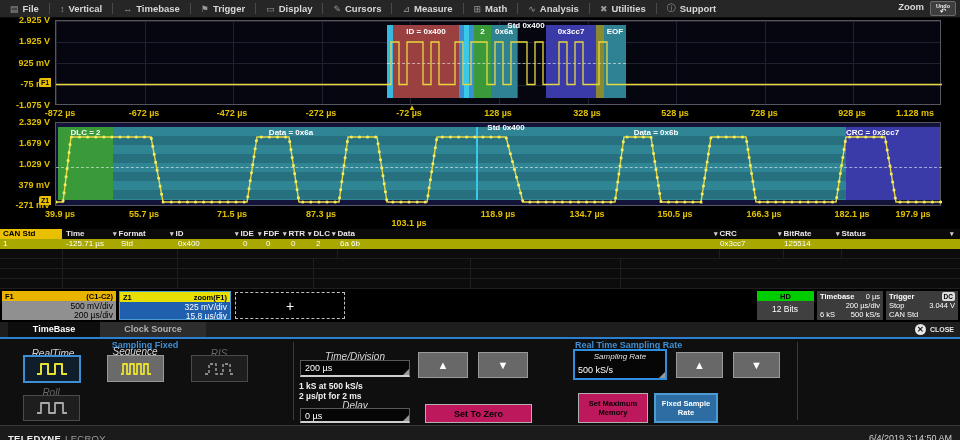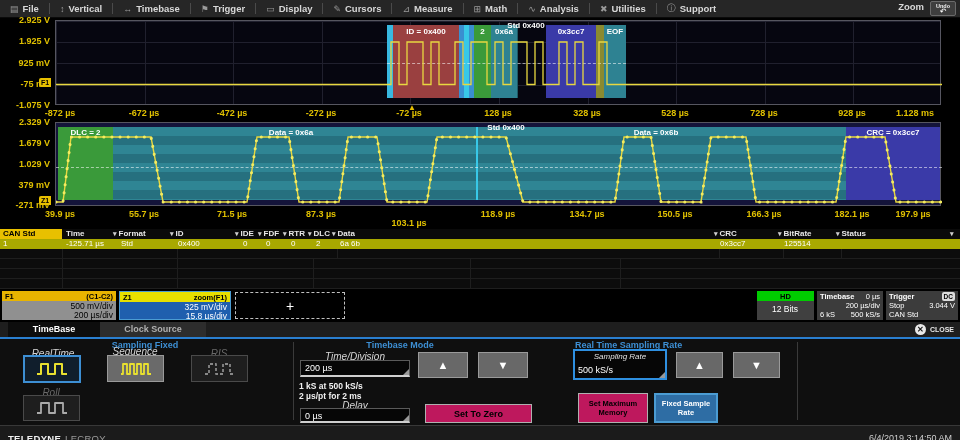--- a/index.html
+++ b/index.html
@@ -210,21 +210,21 @@
 
   <div class="plot" style="top:122px;height:84px;background:#14143a">
     <div class="band" style="left:2px;width:55px;background:#3a9a3a"></div>
     <div class="band" style="left:57px;width:733px;background:repeating-linear-gradient(180deg,#2f8594 0 9px,#26707f 9px 18px)"></div>
     <div class="band" style="left:790px;width:94px;background:#3a3aa8"></div>
     <div class="band" style="left:420px;width:2px;background:#38c8e8"></div>
     <div class="abs" style="left:2px;top:5px;width:55px;text-align:center;color:#fff;font-size:8px;font-weight:bold">DLC = 2</div>
     <div class="abs" style="left:180px;top:5px;width:110px;text-align:center;color:#fff;font-size:8px;font-weight:bold">Data = 0x6a</div>
     <div class="abs" style="left:400px;top:0;width:100px;text-align:center;color:#fff;font-size:8px;font-weight:bold">Std 0x400</div>
     <div class="abs" style="left:545px;top:5px;width:110px;text-align:center;color:#fff;font-size:8px;font-weight:bold">Data = 0x6b</div>
-    <div class="abs" style="left:790px;top:5px;width:94px;text-align:center;color:#fff;font-size:8px;font-weight:bold">CRC = 0x3cc7</div>
+    <div class="abs" style="left:790px;top:5px;width:94px;color:#fff;font-size:8px;font-weight:bold">CRC = 0x3cc7</div>
     <div class="dash" style="left:0;top:44px;width:886px"></div>
     <svg width="886" height="84" style="position:absolute;left:0;top:0">
       <polyline points="0,79 7,79 15,14 95,14 107,79 191,79 201,14 233,14 243,79 283,79 292,14 321,14 331,79 371,79 381,14 450,14 467,79 559,79 568,14 595,14 605,79 645,79 655,14 690,14 700,79 780,79 790,14 829,14 840,79 886,79" fill="none" stroke="#e8d840" stroke-width="1.4"></polyline>
       <polyline points="0,79 7,79 15,14 95,14 107,79 191,79 201,14 233,14 243,79 283,79 292,14 321,14 331,79 371,79 381,14 450,14 467,79 559,79 568,14 595,14 605,79 645,79 655,14 690,14 700,79 780,79 790,14 829,14 840,79 886,79" fill="none" stroke="#f4ec60" stroke-width="3" stroke-dasharray="0.1 8" stroke-linecap="round"></polyline>
     </svg>
   </div>
   <div class="chtag" style="left:39px;top:196px">Z1</div>
 
   <div class="xlab" style="left:25px;top:209px">39.9 µs</div>
   <div class="xlab" style="left:109px;top:209px">55.7 µs</div>
@@ -387,21 +387,20 @@
           <path d="M2,13 h4 v-10 h7 v10 h7 v-10 h7 v10 h5" fill="none" stroke="#888" stroke-width="1.8" stroke-dasharray="3 2" stroke-linejoin="round"></path>
         </svg>
     </div>
     <div class="itlab dim" style="left:16px;top:65px;width:70px">Roll</div>
     <div class="wbtn off" style="left:23px;top:73px;width:57px;height:26px">
       <svg width="34" height="16">
           <path d="M2,13 h4 v-10 h8 v10 h6 v-10 h8 v10 h4" fill="none" stroke="#aaa" stroke-width="1.8" stroke-linejoin="round"></path>
         </svg>
     </div>
 
-    <div class="sectitle" style="left:300px;top:18px;width:200px">Timebase Mode</div>
     <div class="itlab" style="left:300px;top:29px;width:110px">Time/Division</div>
     <div class="field" style="left:300px;top:38px;width:110px;height:17px">
       <span>200 µs</span>
       <span class="fold"></span>
     </div>
     <div class="arrowbtn" style="left:418px;top:30px;width:50px;height:26px">
         <span>▲</span>
       </div>
     <div class="arrowbtn" style="left:478px;top:30px;width:50px;height:26px">
         <span>▼</span>

